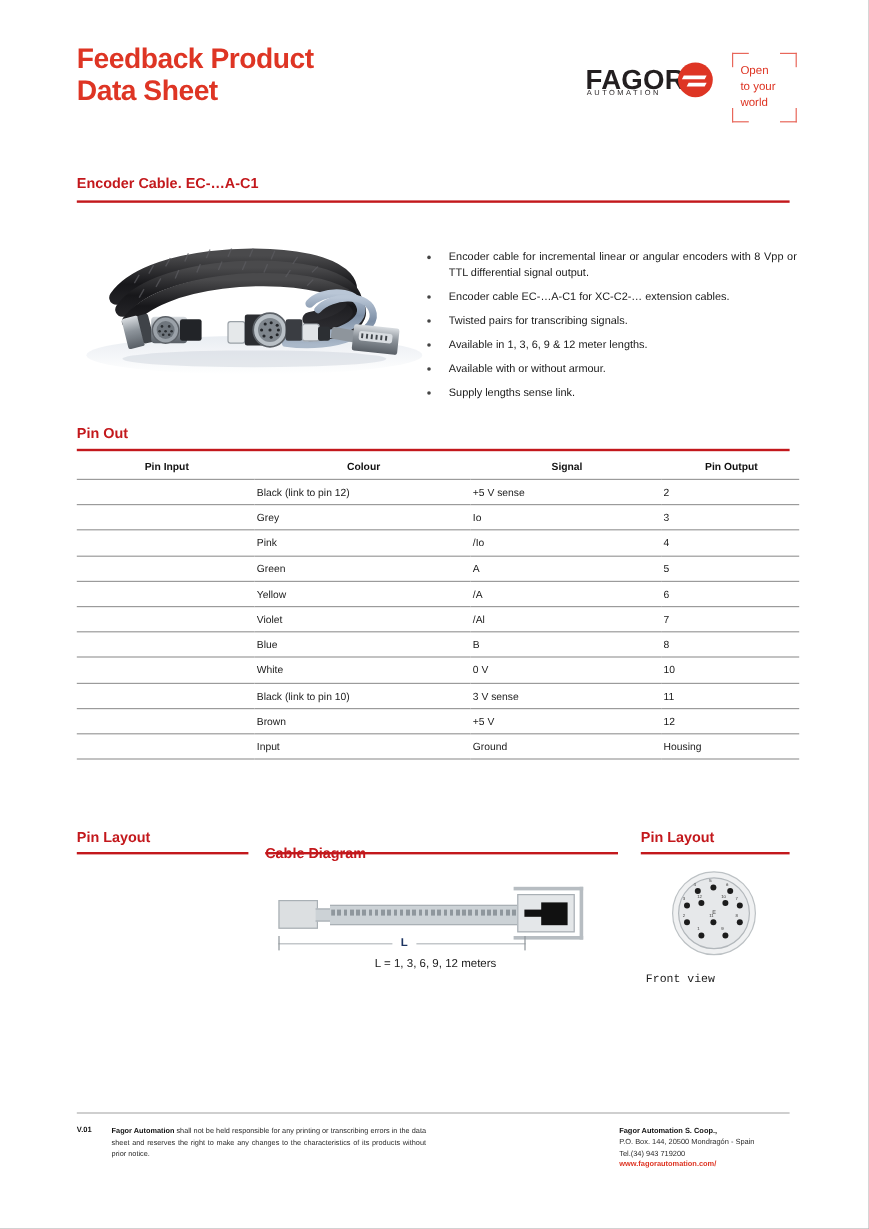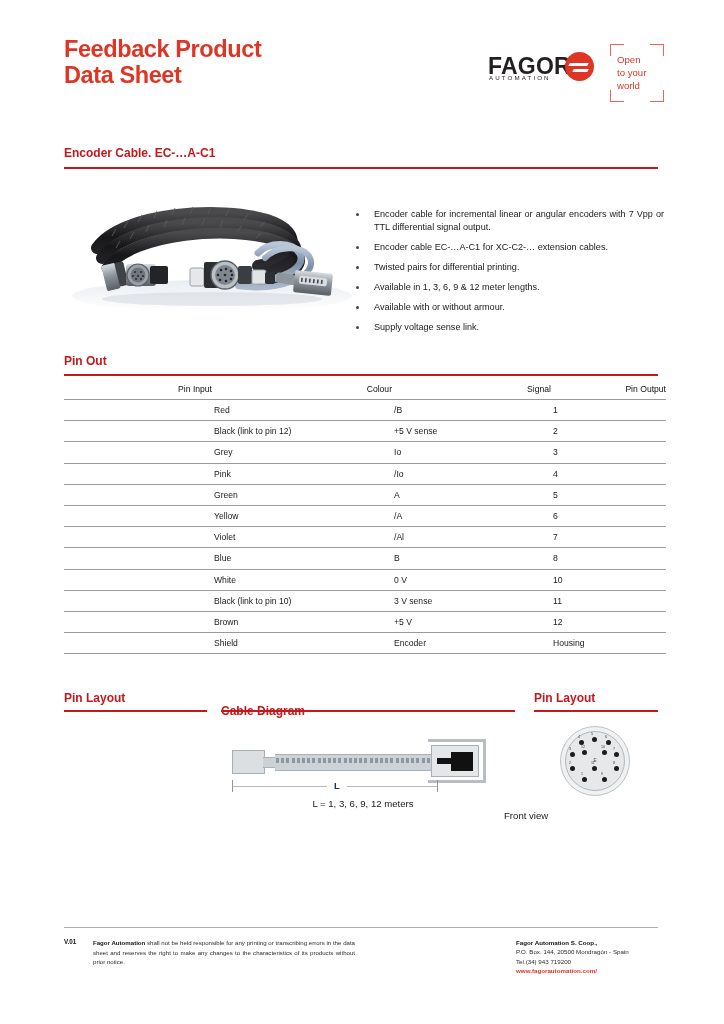--- a/index.html
+++ b/index.html
@@ -147,23 +147,23 @@
 
   
   .pin-table {
     position: absolute;
     left: 64px; top: 379px;
     width: 594px;
     border-collapse: collapse;
     table-layout: fixed;
   }
   .pin-table th {
-    text-align: right;
+    text-align: center;
     font-size: 8.6px;
-    font-weight: normal;
+    font-weight: bold;
     color: #111;
     padding: 5px 0 5px 2px;
     border-bottom: 1.1px solid #9b9b9b;
   }
   .pin-table td {
     text-align: left;
     font-size: 8.6px;
     color: #1a1a1a;
     padding: 5.1px 0 5.1px 2px;
     border-bottom: 1.1px solid #9b9b9b;
@@ -314,24 +314,26 @@
     position: absolute;
     left: 32px; top: 31px;
     width: 6px; height: 8px;
     font-size: 4.6px;
     color: #4a4a4a;
     text-align: center;
     line-height: 8px;
   }
   .front-view-label {
     position: absolute;
-    left: 504px; top: 810px;
+    left: 492px; top: 810px;
     width: 150px;
+    text-align: center;
     font-size: 9.6px;
     color: #1a1a1a;
+    font-family: Liberation Mono, monospace;
   }
 
   
   .footer-rule {
     position: absolute;
     left: 64px; top: 927px;
     width: 594px; height: 1px;
     background: #b0b0b0;
   }
   .ver {
@@ -485,49 +487,43 @@
             <rect x="251" y="83" width="1.6" height="4"></rect>
           <rect x="255" y="83" width="1.6" height="4"></rect>
             <rect x="259" y="83" width="1.6" height="4"></rect>
         </g>
       </g>
       <ellipse cx="150" cy="103" rx="110" ry="7" fill="#c9d1da" opacity="0.45"></ellipse>
     </svg>
   </div>
 
   <ul class="feature-list">
-    <li>Encoder cable for incremental linear or angular encoders with 7 Vpp or TTL differential signal output.</li>
+    <li>Encoder cable for incremental linear or angular encoders with 8 Vpp or TTL differential signal output.</li>
     <li>Encoder cable EC-…A-C1 for XC-C2-… extension cables.</li>
-    <li>Twisted pairs for differential printing.</li>
+    <li>Twisted pairs for transcribing signals.</li>
     <li>Available in 1, 3, 6, 9 &amp; 12 meter lengths.</li>
     <li>Available with or without armour.</li>
-    <li>Supply voltage sense link.</li>
+    <li>Supply lengths sense link.</li>
   </ul>
 
   <div class="sect-head" style="left:64px; top:354px;">Pin Out</div>
   <div class="sect-rule" style="left:64px; top:374px; width:594px;"></div>
 
   <table class="pin-table">
     <thead>
       <tr>
         <th class="col-a">Pin Input</th>
         <th class="col-b">Colour</th>
         <th class="col-c">Signal</th>
         <th class="col-d">Pin Output</th>
       </tr>
     </thead>
     <tbody>
       <tr>
         <td></td>
-        <td>Red</td>
-        <td>/B</td>
-        <td>1</td>
-      </tr>
-      <tr>
-        <td></td>
         <td>Black (link to pin 12)</td>
         <td>+5 V sense</td>
         <td>2</td>
       </tr>
       <tr>
         <td></td>
         <td>Grey</td>
         <td>Io</td>
         <td>3</td>
       </tr>
@@ -574,22 +570,22 @@
         <td>11</td>
       </tr>
       <tr>
         <td></td>
         <td>Brown</td>
         <td>+5 V</td>
         <td>12</td>
       </tr>
       <tr>
         <td></td>
-        <td>Shield</td>
-        <td>Encoder</td>
+        <td>Input</td>
+        <td>Ground</td>
         <td>Housing</td>
       </tr>
     </tbody>
   </table>
 
   <div class="sect-head" style="left:64px; top:691px;">Pin Layout</div>
   <div class="sect-rule" style="left:64px; top:710px; width:143px;"></div>
 
   <div class="sect-head" style="left:221px; top:704px;">Cable Diagram</div>
   <div class="sect-rule" style="left:221px; top:710px; width:294px;"></div>

